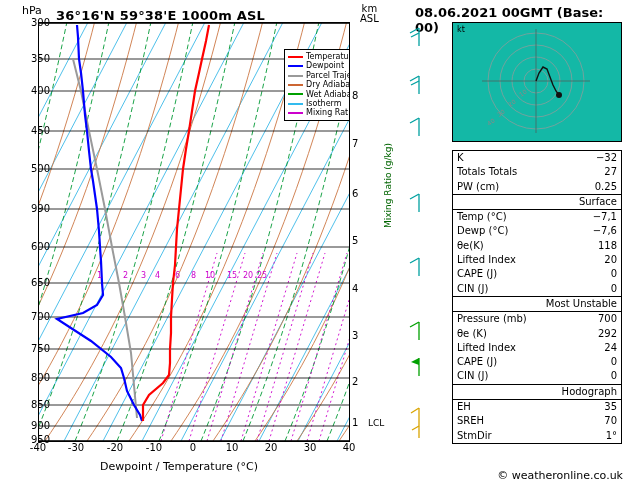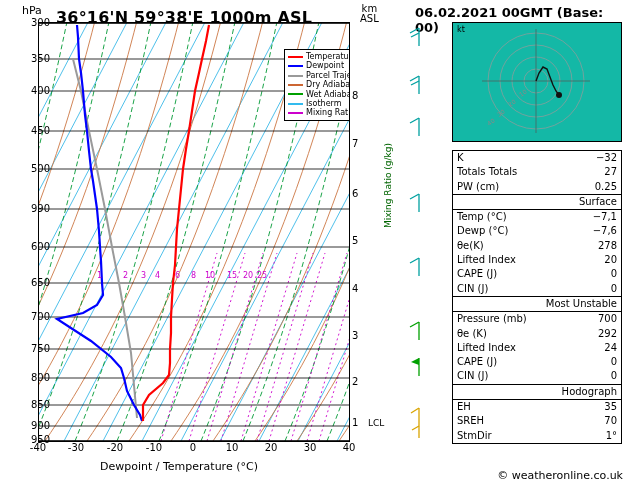--- a/index.html
+++ b/index.html
@@ -2,21 +2,21 @@
 <html><head>
 <meta charset="utf-8">
 <style>
   html,body{margin:0;padding:0;}
   body{width:629px;height:486px;background:#ffffff;font-family:"DejaVu Sans",sans-serif;position:relative;overflow:hidden;}
   .abs{position:absolute;}
   #root{position:relative;width:629px;height:486px;}
 
   
   #hpa-label{left:22px;top:4px;font-size:11px;color:#000;}
-  #title{left:56px;top:8px;font-size:16px;color:#000;font-weight:bold;letter-spacing:0.2px;}
+  #title{left:56px;top:8px;font-size:13px;color:#000;font-weight:bold;letter-spacing:0.2px;}
   #km-label{left:360px;top:4px;font-size:10px;color:#000;text-align:center;line-height:10px;}
   #date-title{left:415px;top:5px;font-size:13px;color:#000;font-weight:bold;}
 
   
   #plot{left:38px;top:22px;width:310px;height:418px;border:1px solid #000;background:#fff;overflow:hidden;}
   #plotsvg{position:absolute;left:0;top:0;}
 
   
   .ptick{position:absolute;left:16px;width:34px;text-align:right;font-size:10px;color:#000;}
   
@@ -53,21 +53,21 @@
   #copyright{right:6px;bottom:4px;font-size:11px;color:#000;}
 </style>
 </head>
 <body>
 
 <div id="root">
 
   <div class="abs" id="hpa-label">hPa</div>
   <div class="abs" id="title">36°16'N 59°38'E 1000m ASL</div>
   <div class="abs" id="km-label">km<br>ASL</div>
-  <div class="abs" id="date-title">06.02.2021 00GMT (Base: 00)</div>
+  <div class="abs" id="date-title">08.06.2021 00GMT (Base: 00)</div>
 
   <div class="abs" id="plot">
     <svg id="plotsvg" width="310" height="418" viewBox="0 0 310 418">
       <defs>
         <clipPath id="clipbox">
             <rect x="0" y="0" width="310" height="418"></rect>
           </clipPath>
       </defs>
       <g clip-path="url(#clipbox)">
 
@@ -330,21 +330,21 @@
       <tr>
             <td>Temp (°C)</td>
             <td class="v">−7,1</td>
           </tr>
       <tr>
             <td>Dewp (°C)</td>
             <td class="v">−7,6</td>
           </tr>
       <tr>
             <td>θe(K)</td>
-            <td class="v">278</td>
+            <td class="v">118</td>
           </tr>
       <tr>
             <td>Lifted Index</td>
             <td class="v">20</td>
           </tr>
       <tr>
             <td>CAPE (J)</td>
             <td class="v">0</td>
           </tr>
       <tr>

